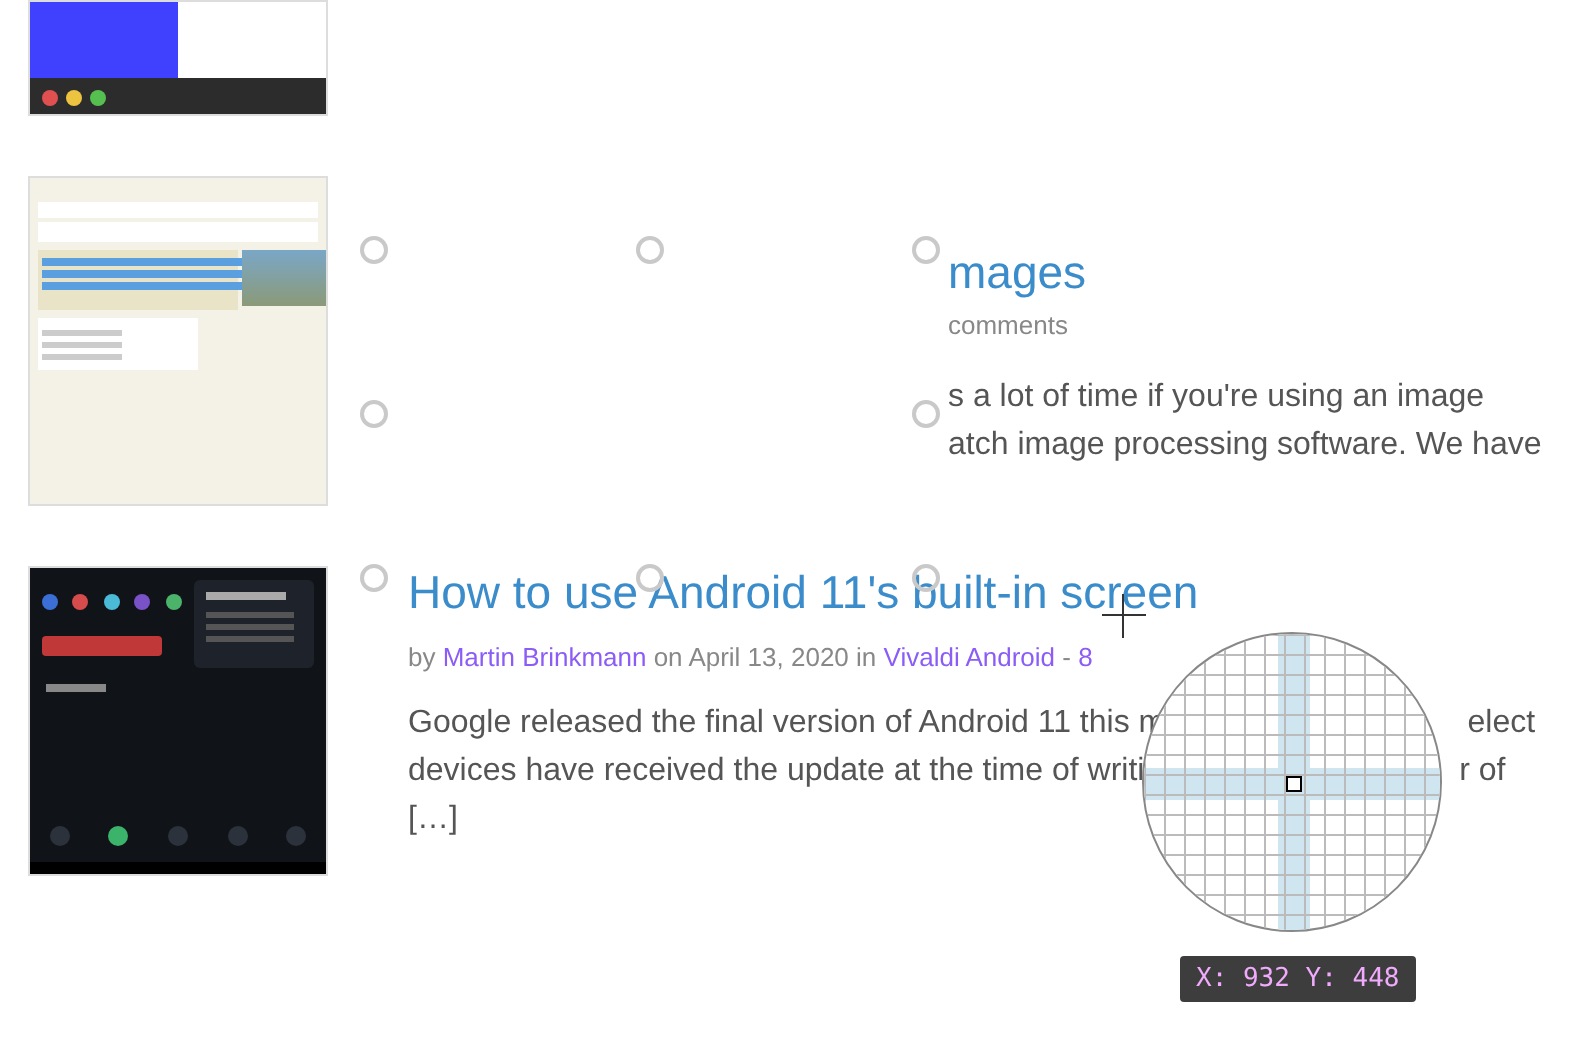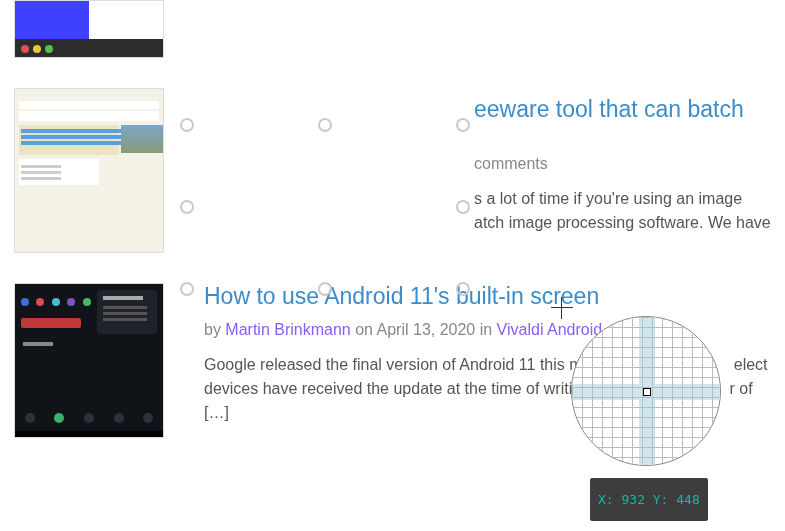--- a/index.html
+++ b/index.html
@@ -1,21 +1,21 @@
 <!DOCTYPE html>
 <html><head>
 <meta charset="utf-8">
 <style>
   *{box-sizing:border-box;margin:0;padding:0}
   body{font-family:Arial,Helvetica,sans-serif;font-size:16px;color:#333;width:785px;height:531px;position:relative;overflow:hidden;background:#fff}
   .article{display:flex;padding:0 14px 30px 14px}
   .thumb{width:150px;height:100px;flex:0 0 150px;margin-right:40px;background:#e6e6e6;border:1px solid #ddd;position:relative;overflow:hidden}
   .content{flex:1}
   .title{color:#3b8ccb;font-size:23px;font-weight:400;line-height:1.2;margin-bottom:10px}
-  .meta{color:#888;font-size:16px;margin-bottom:14px}
+  .meta{color:#888;font-size:13px;margin-bottom:14px}
   .meta a{color:#8b5cf6;text-decoration:none}
   .excerpt{color:#555;font-size:16px;line-height:1.5}
 
   
   .t1{background:#1b1b2e}
   .t1 .row1{position:absolute;top:0;left:0;right:0;height:38px;background:linear-gradient(90deg,#4040ff 0 50%,#fff 50% 100%)}
   .t1 .row2{position:absolute;top:38px;left:0;right:0;height:20px;background:#2c2c2c}
   .t1 .dot{position:absolute;top:44px;width:8px;height:8px;border-radius:50%;background:#e05050}
   .t1 .dot.a{left:6px;background:#e05050}
   .t1 .dot.b{left:18px;background:#ecc440}
@@ -51,21 +51,21 @@
   .oc{position:absolute;width:14px;height:14px;border:2px solid #c9c9c9;border-radius:50%;background:transparent}
   .crosshair{position:absolute;top:297px;left:551px;width:22px;height:22px}
   .crosshair::before,.crosshair::after{content:"";position:absolute;background:#333}
   .crosshair::before{left:10px;top:0;width:1px;height:22px}
   .crosshair::after{top:10px;left:0;height:1px;width:22px}
   .mag{position:absolute;top:316px;left:571px;width:150px;height:150px;border-radius:50%;border:1px solid #888;background:#fff;overflow:hidden}
   .mag .vband{position:absolute;top:0;bottom:0;left:67px;width:16px;background:#cfe6f0}
   .mag .hband{position:absolute;left:0;right:0;top:67px;height:16px;background:#cfe6f0}
   .mag .center{position:absolute;top:71px;left:71px;width:8px;height:8px;border:1px solid #000;background:#fff}
   .mag .grid{position:absolute;inset:0;background-image:linear-gradient(#bbb 1px,transparent 1px),linear-gradient(90deg,#bbb 1px,transparent 1px);background-size:10px 10px}
-  .coord{position:absolute;top:478px;left:590px;background:#3d3d3d;color:#14b8a6;font-family:Consolas,monospace;font-size:13px;padding:14px 8px;border-radius:2px;white-space:nowrap}
+  .coord{position:absolute;top:478px;left:590px;background:#3d3d3d;color:#f0abfc;font-family:Consolas,monospace;font-size:13px;padding:4px 8px;border-radius:2px;white-space:nowrap}
 </style>
 </head>
 <body>
 
 <div class="article" style="padding-top:0">
   <div class="thumb t1" style="height:58px">
     <div class="row1">
         <div class="card"></div>
       </div>
     <div class="row2"></div>
@@ -85,22 +85,22 @@
     <div class="listline" style="top:46px"></div>
     <div class="listline" style="top:52px"></div>
     <div class="img"></div>
     <div class="panel"></div>
     <div class="pline" style="top:76px"></div>
     <div class="pline" style="top:82px"></div>
     <div class="pline" style="top:88px"></div>
   </div>
   <div class="content" style="position:relative;height:165px">
 
-    <h2 class="title" style="position:absolute;top:8px;left:270px;white-space:nowrap">
-      <span>eeware tool that can batch</span>
+    <h2 class="title" style="position:absolute;top:35px;left:270px">
+      <span>mages</span>
     </h2>
     <div class="meta" style="position:absolute;top:67px;left:270px">
       <span>comments</span>
     </div>
     <p class="excerpt" style="position:absolute;top:99px;left:270px;white-space:nowrap">
       <span>s a lot of time if you're using an image</span>
     </p>
     <p class="excerpt" style="position:absolute;top:123px;left:270px;white-space:nowrap">
       <span>atch image processing software. We have</span>
     </p>

